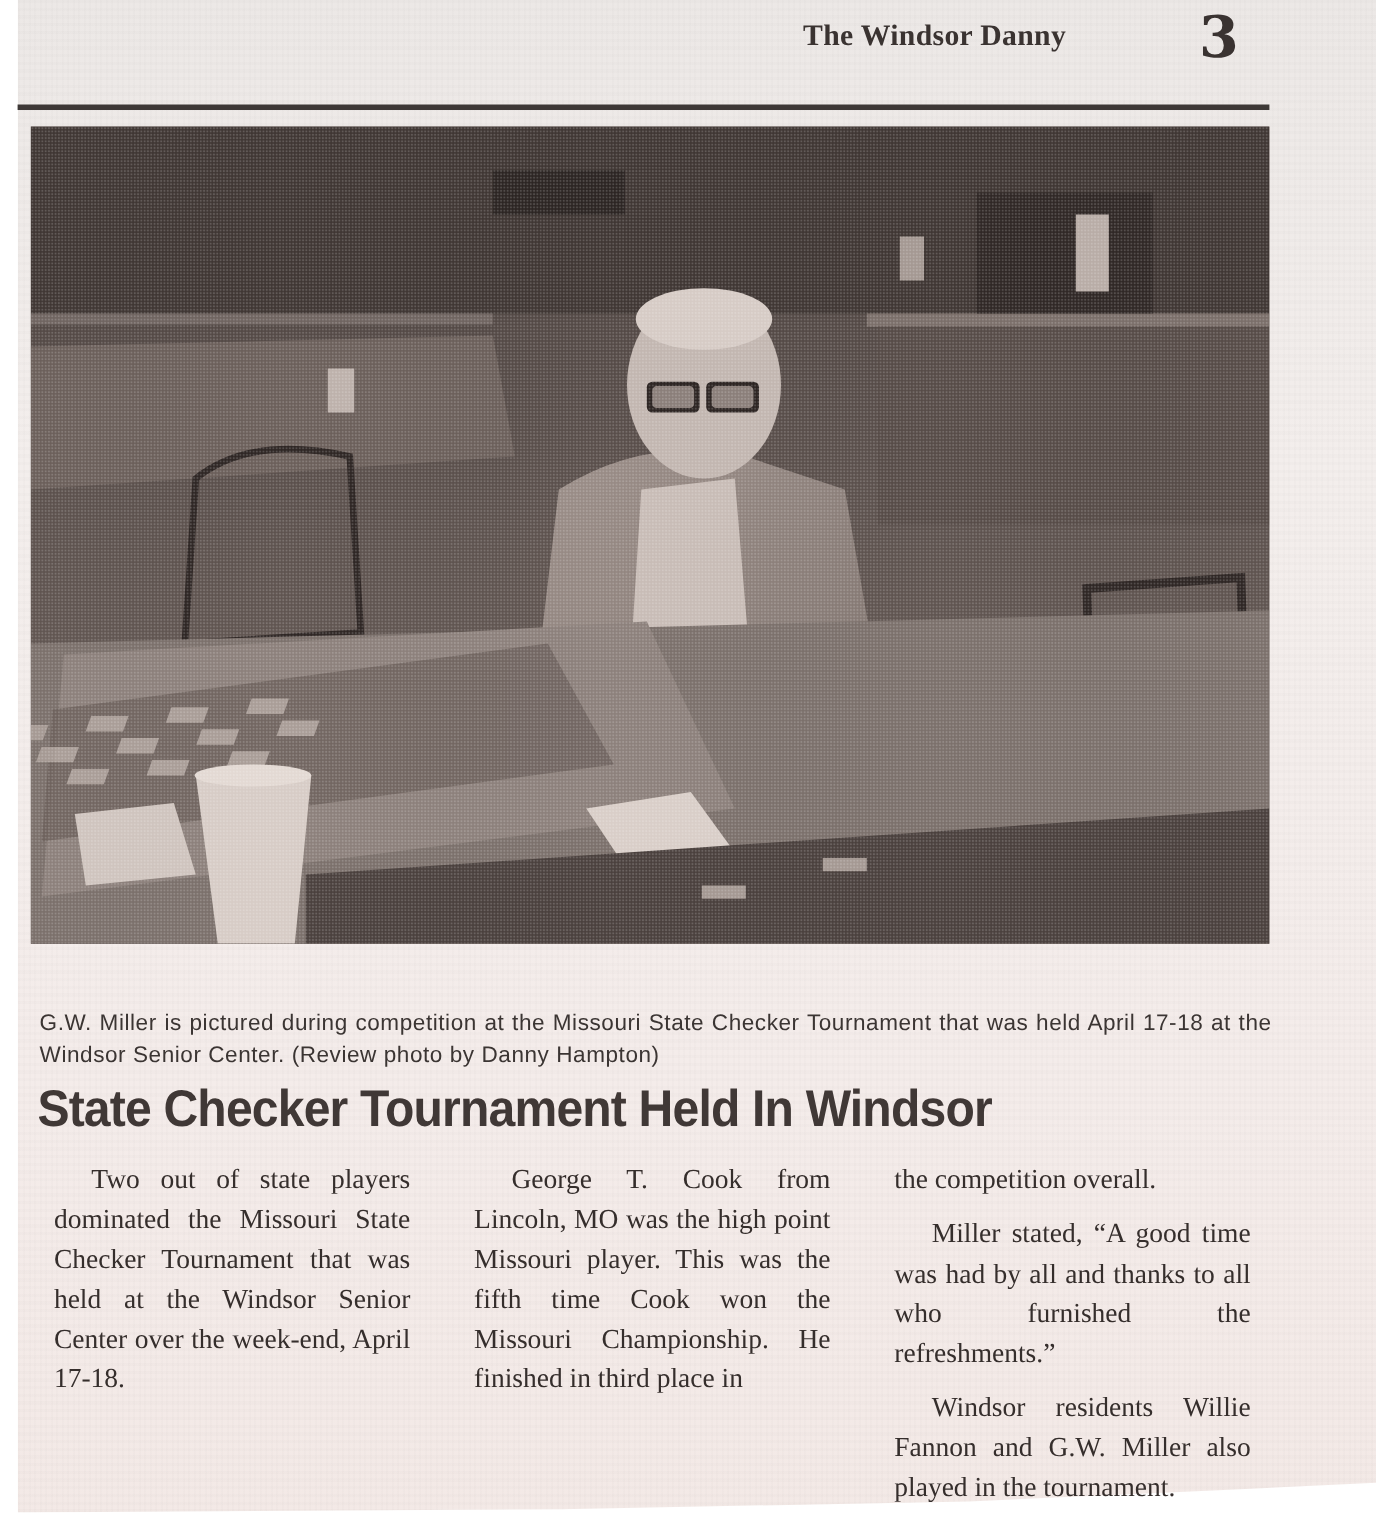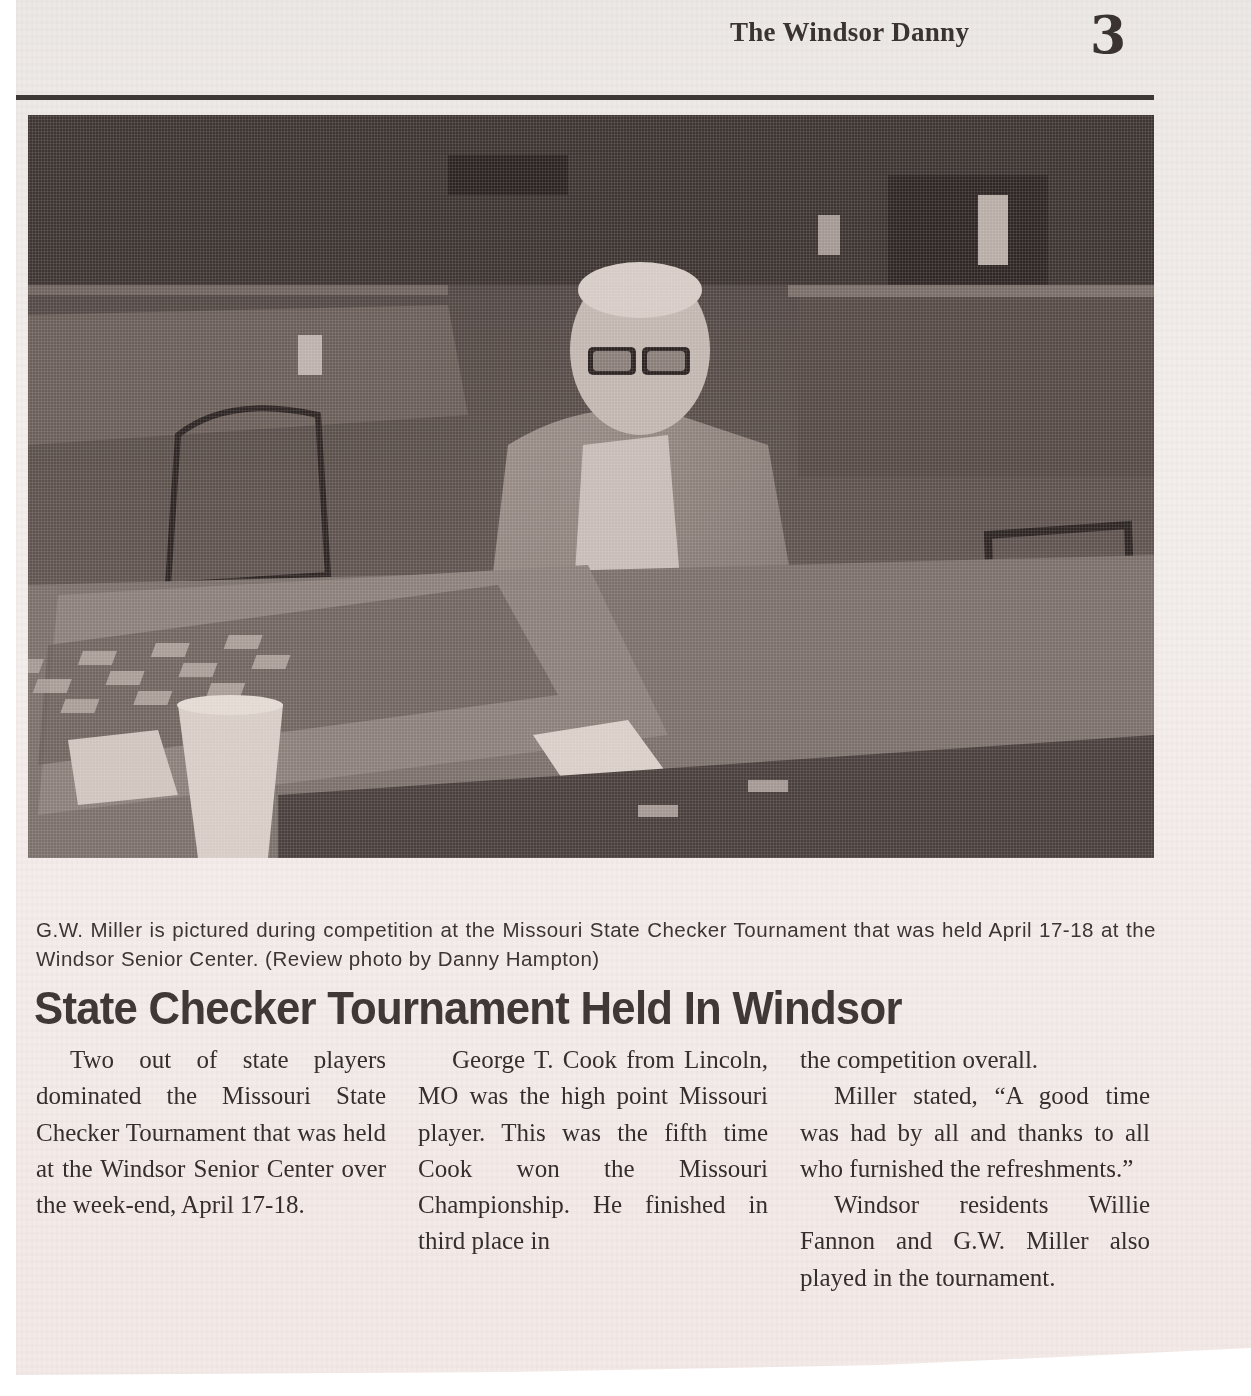--- a/index.html
+++ b/index.html
@@ -49,21 +49,21 @@
   .headline {
     position:absolute; left:34px; top:980px; width:1125px;
     font-family:"Liberation Sans", sans-serif; font-weight:bold; font-size:47px;
     color:#403836; letter-spacing:-0.8px; transform:scaleX(0.93); transform-origin:left;
     white-space:nowrap;
   }
   .col {
     position:absolute; top:1042px; width:350px;
     font-size:25px; line-height:36.3px; color:#352e2c; text-align:justify;
   }
-  .col p { margin:0; text-indent:34px; }
+  .col p { margin:13px; text-indent:34px; }
   .col p.noindent { text-indent:0; }
   .col1 { left:36px; }
   .col2 { left:418px; }
   .col3 { left:800px; }
 </style>
 </head>
 <body>
 
 <div class="clip">
 </div>

